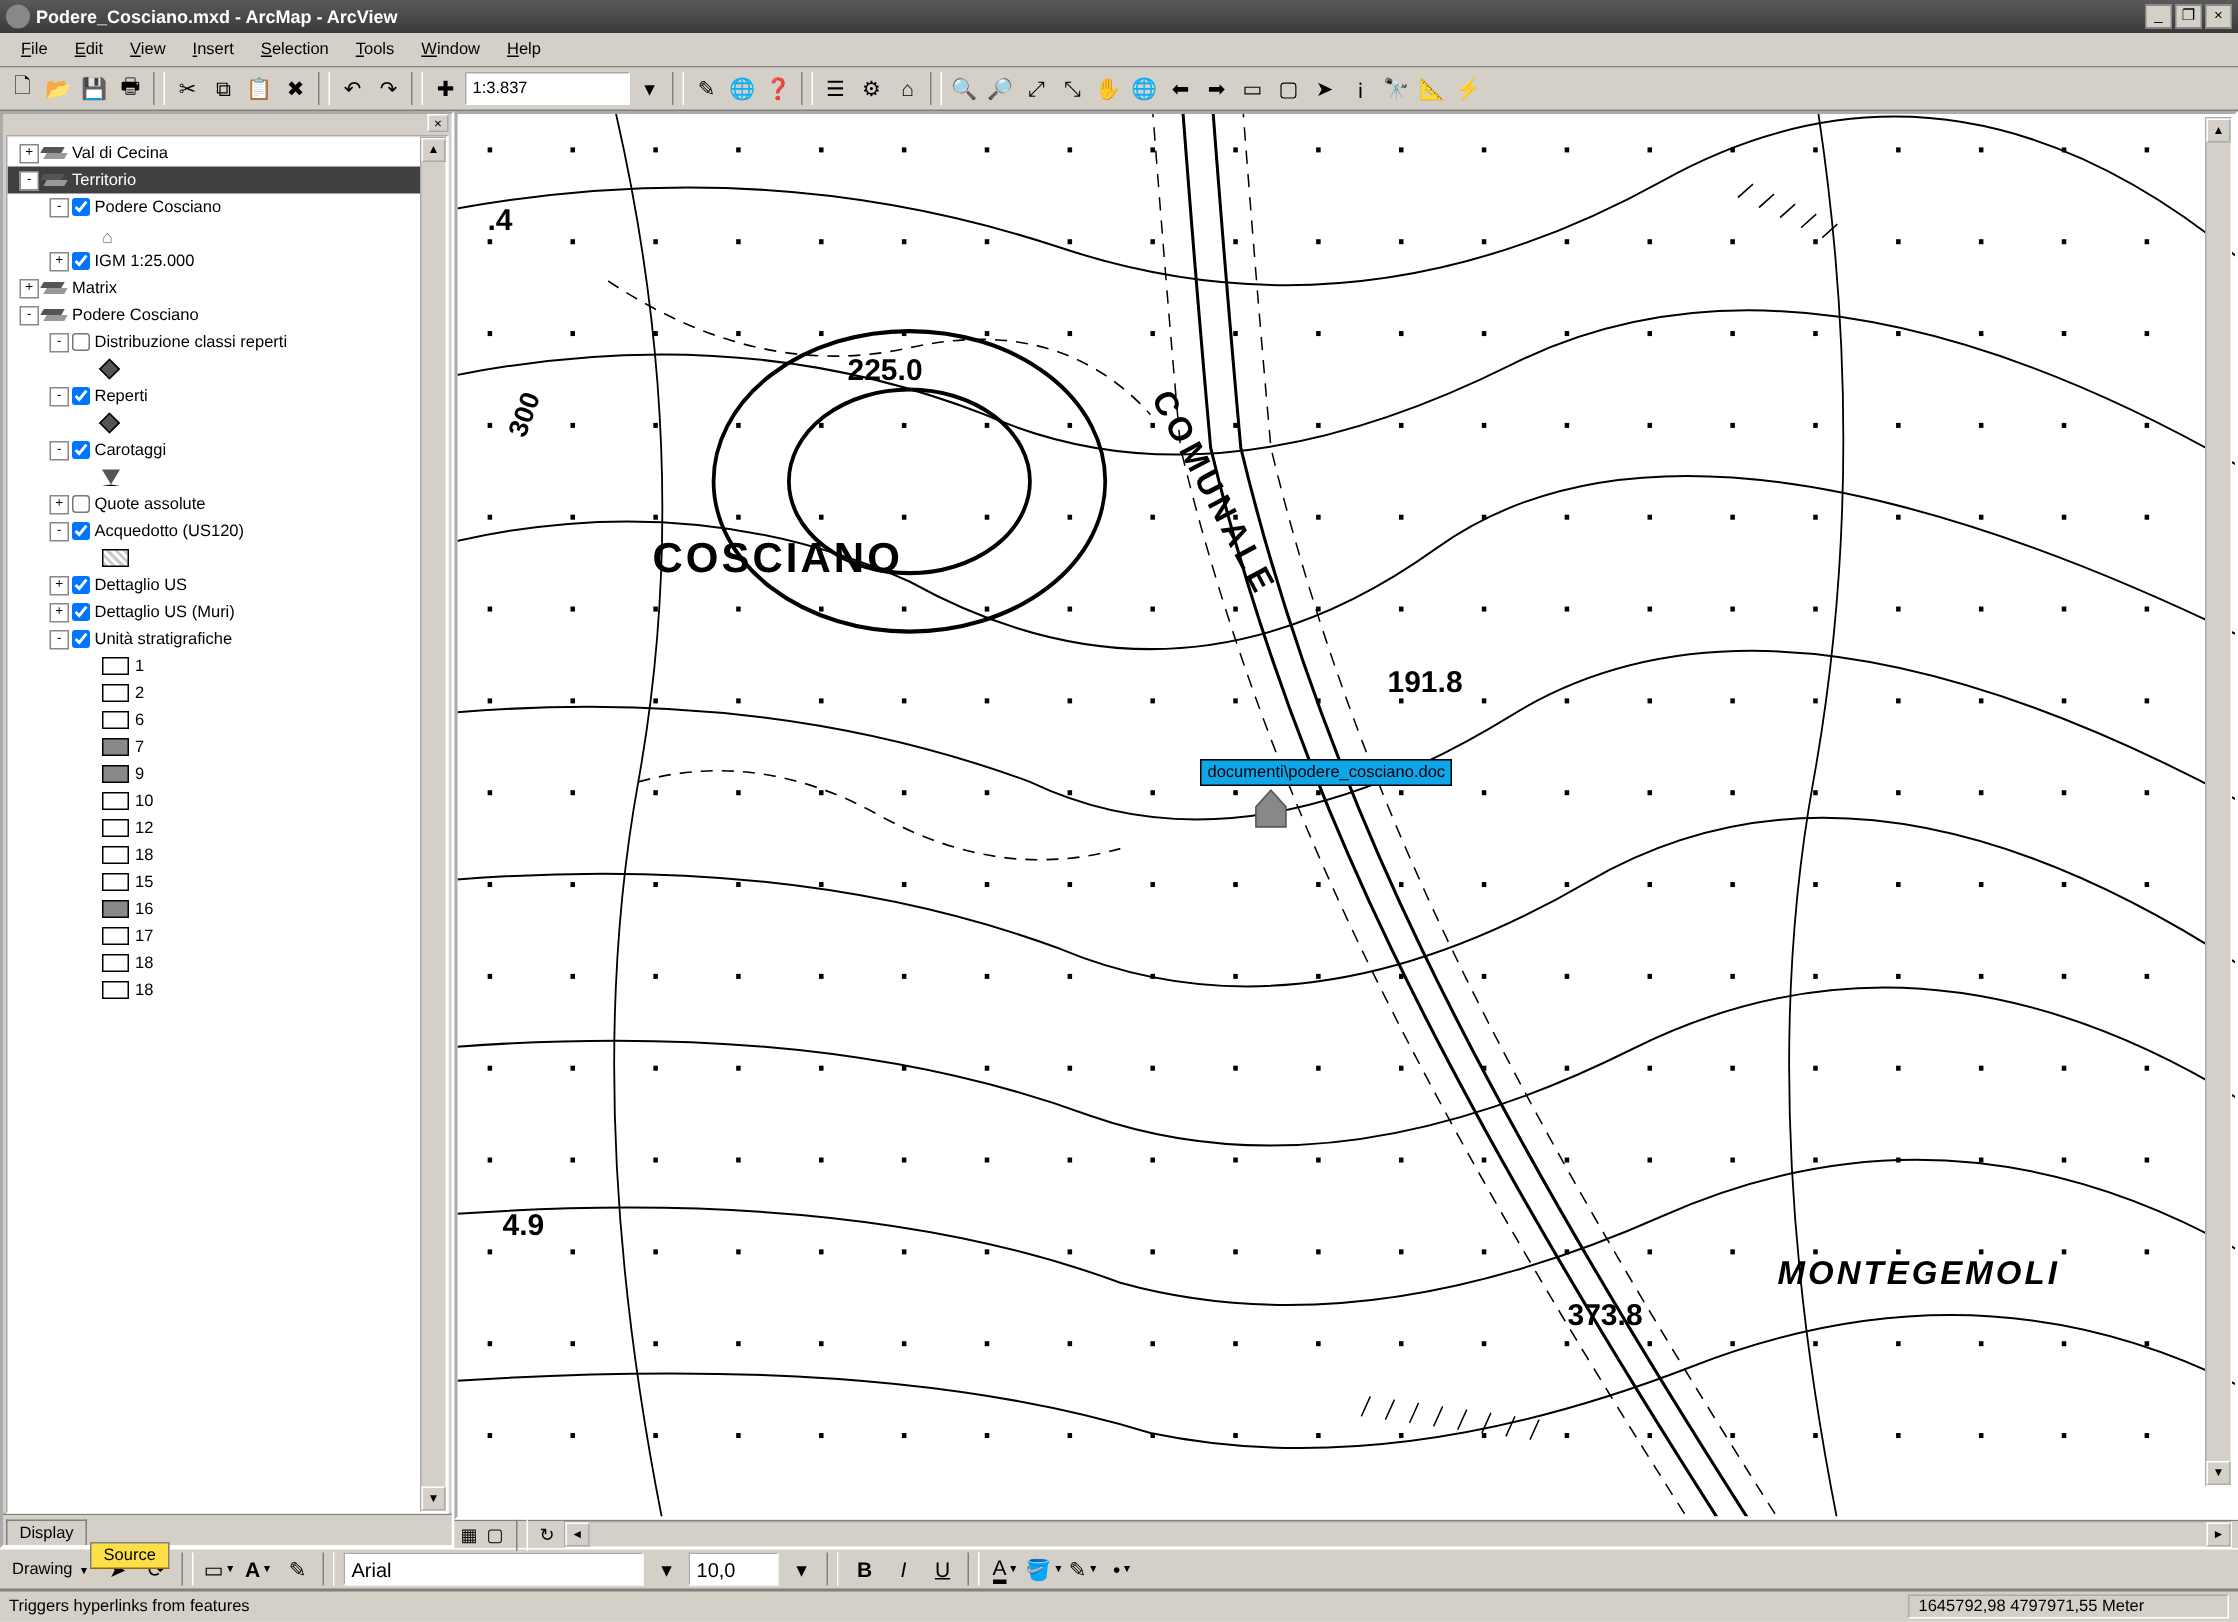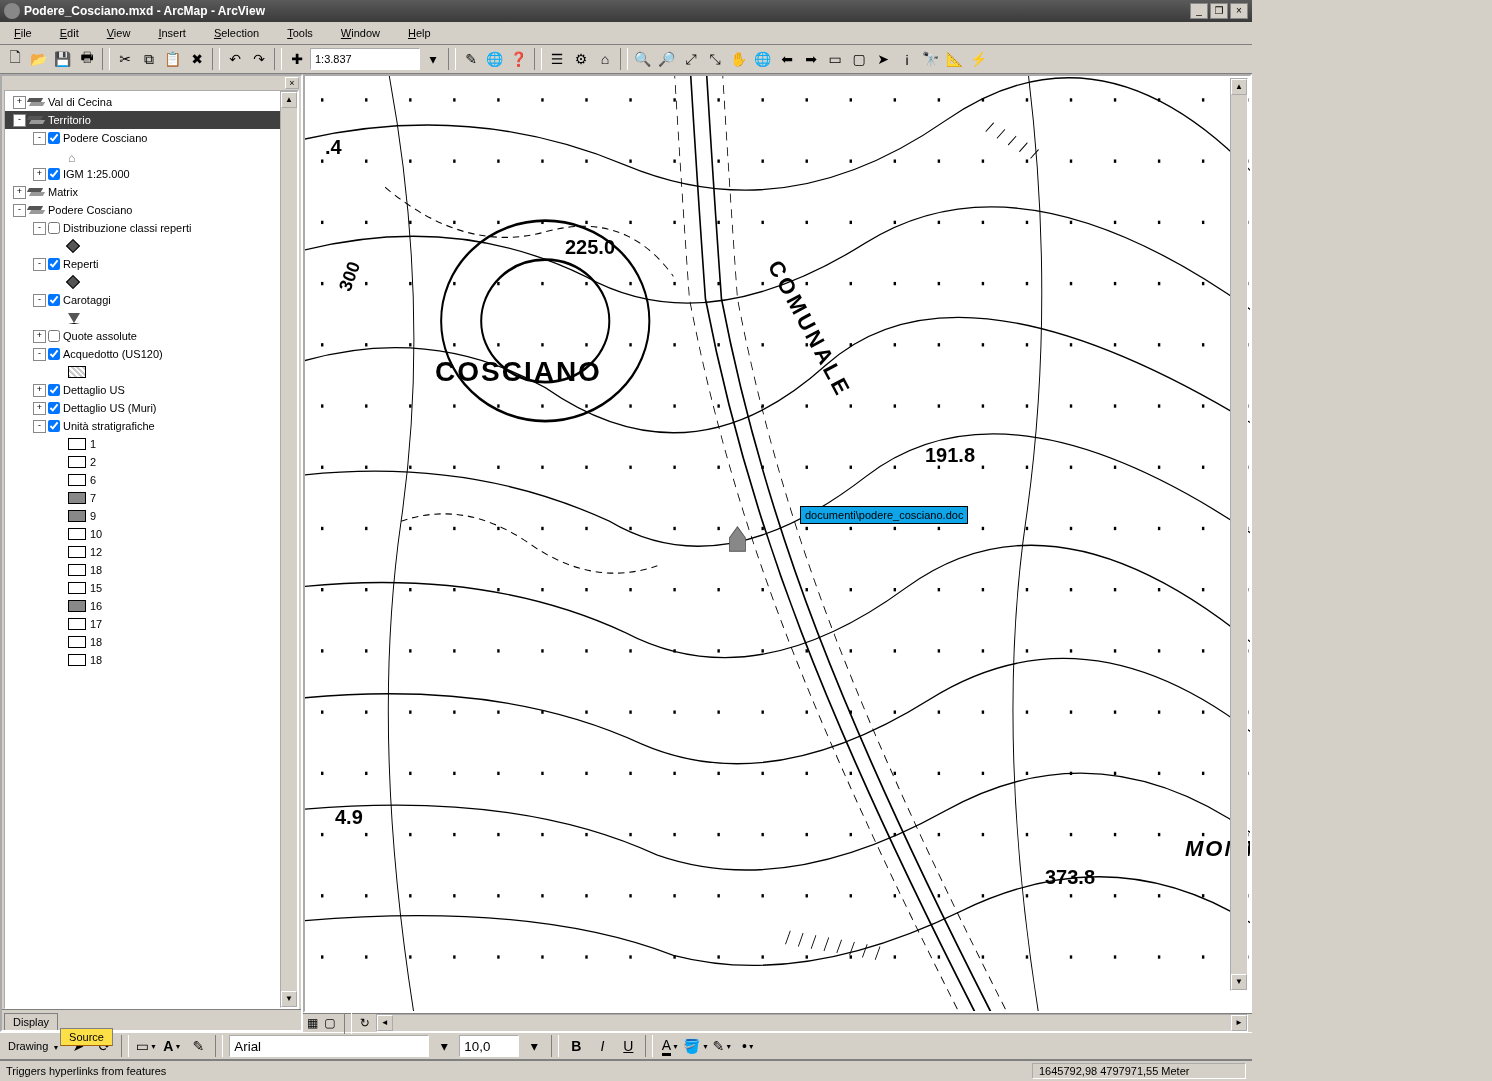--- a/index.html
+++ b/index.html
@@ -1,22 +1,22 @@
 <!DOCTYPE html>
 <html><head>
 <meta charset="utf-8">
 <style>
 html,body{margin:0;padding:0;font-family:Tahoma,Arial,sans-serif;font-size:11px;background:#d4d0c8;color:#000;overflow:hidden;height:100%;width:100%}
-.window{display:flex;flex-direction:column;height:1081px;width:1252px;position:relative;box-sizing:border-box}
+.window{display:flex;flex-direction:column;height:1081px;width:1492px;position:relative;box-sizing:border-box}
 .titlebar{background:linear-gradient(#5a5a5a,#3a3a3a);color:#fff;height:22px;display:flex;align-items:center;padding:0 4px;font-weight:bold;font-size:12px}
 .titlebar .icon{width:16px;height:16px;background:#888;border-radius:50%;margin-right:4px}
 .titlebar .title{flex:1}
 .titlebar .win-btns{display:flex;gap:2px}
 .titlebar .win-btns button{width:18px;height:16px;background:#d4d0c8;border:1px solid #888;font-size:10px;line-height:12px;padding:0;cursor:pointer}
-.menubar{background:#d4d0c8;height:22px;display:flex;align-items:center;padding:0 6px;gap:12px;border-bottom:1px solid #808080}
+.menubar{background:#d4d0c8;height:22px;display:flex;align-items:center;padding:0 6px;gap:2px;border-bottom:1px solid #808080}
 .menu-item{padding:2px 8px;cursor:pointer}
 .menu-item u{text-decoration:underline}
 .toolbar{background:#d4d0c8;height:28px;display:flex;align-items:center;padding:0 4px;gap:2px;border-bottom:1px solid #808080}
 .tool-btn{width:22px;height:22px;border:1px solid transparent;display:flex;align-items:center;justify-content:center;cursor:pointer;font-size:14px;background:transparent}
 .sep{width:6px;height:22px;border-left:1px solid #808080;border-right:1px solid #fff;margin:0 2px}
 .scale-combo{height:20px;width:100px;border:1px inset #fff;background:#fff;font-size:11px;padding:0 4px}
 .main-area{flex:1;display:flex;min-height:0;position:relative}
 .toc-panel{width:299px;background:#d4d0c8;border:2px inset #fff;display:flex;flex-direction:column;min-height:0}
 .toc-close{height:14px;text-align:right;padding-right:2px}
 .toc-close button{font-size:9px;width:14px;height:12px;line-height:10px;padding:0;border:1px outset #fff;background:#d4d0c8}

